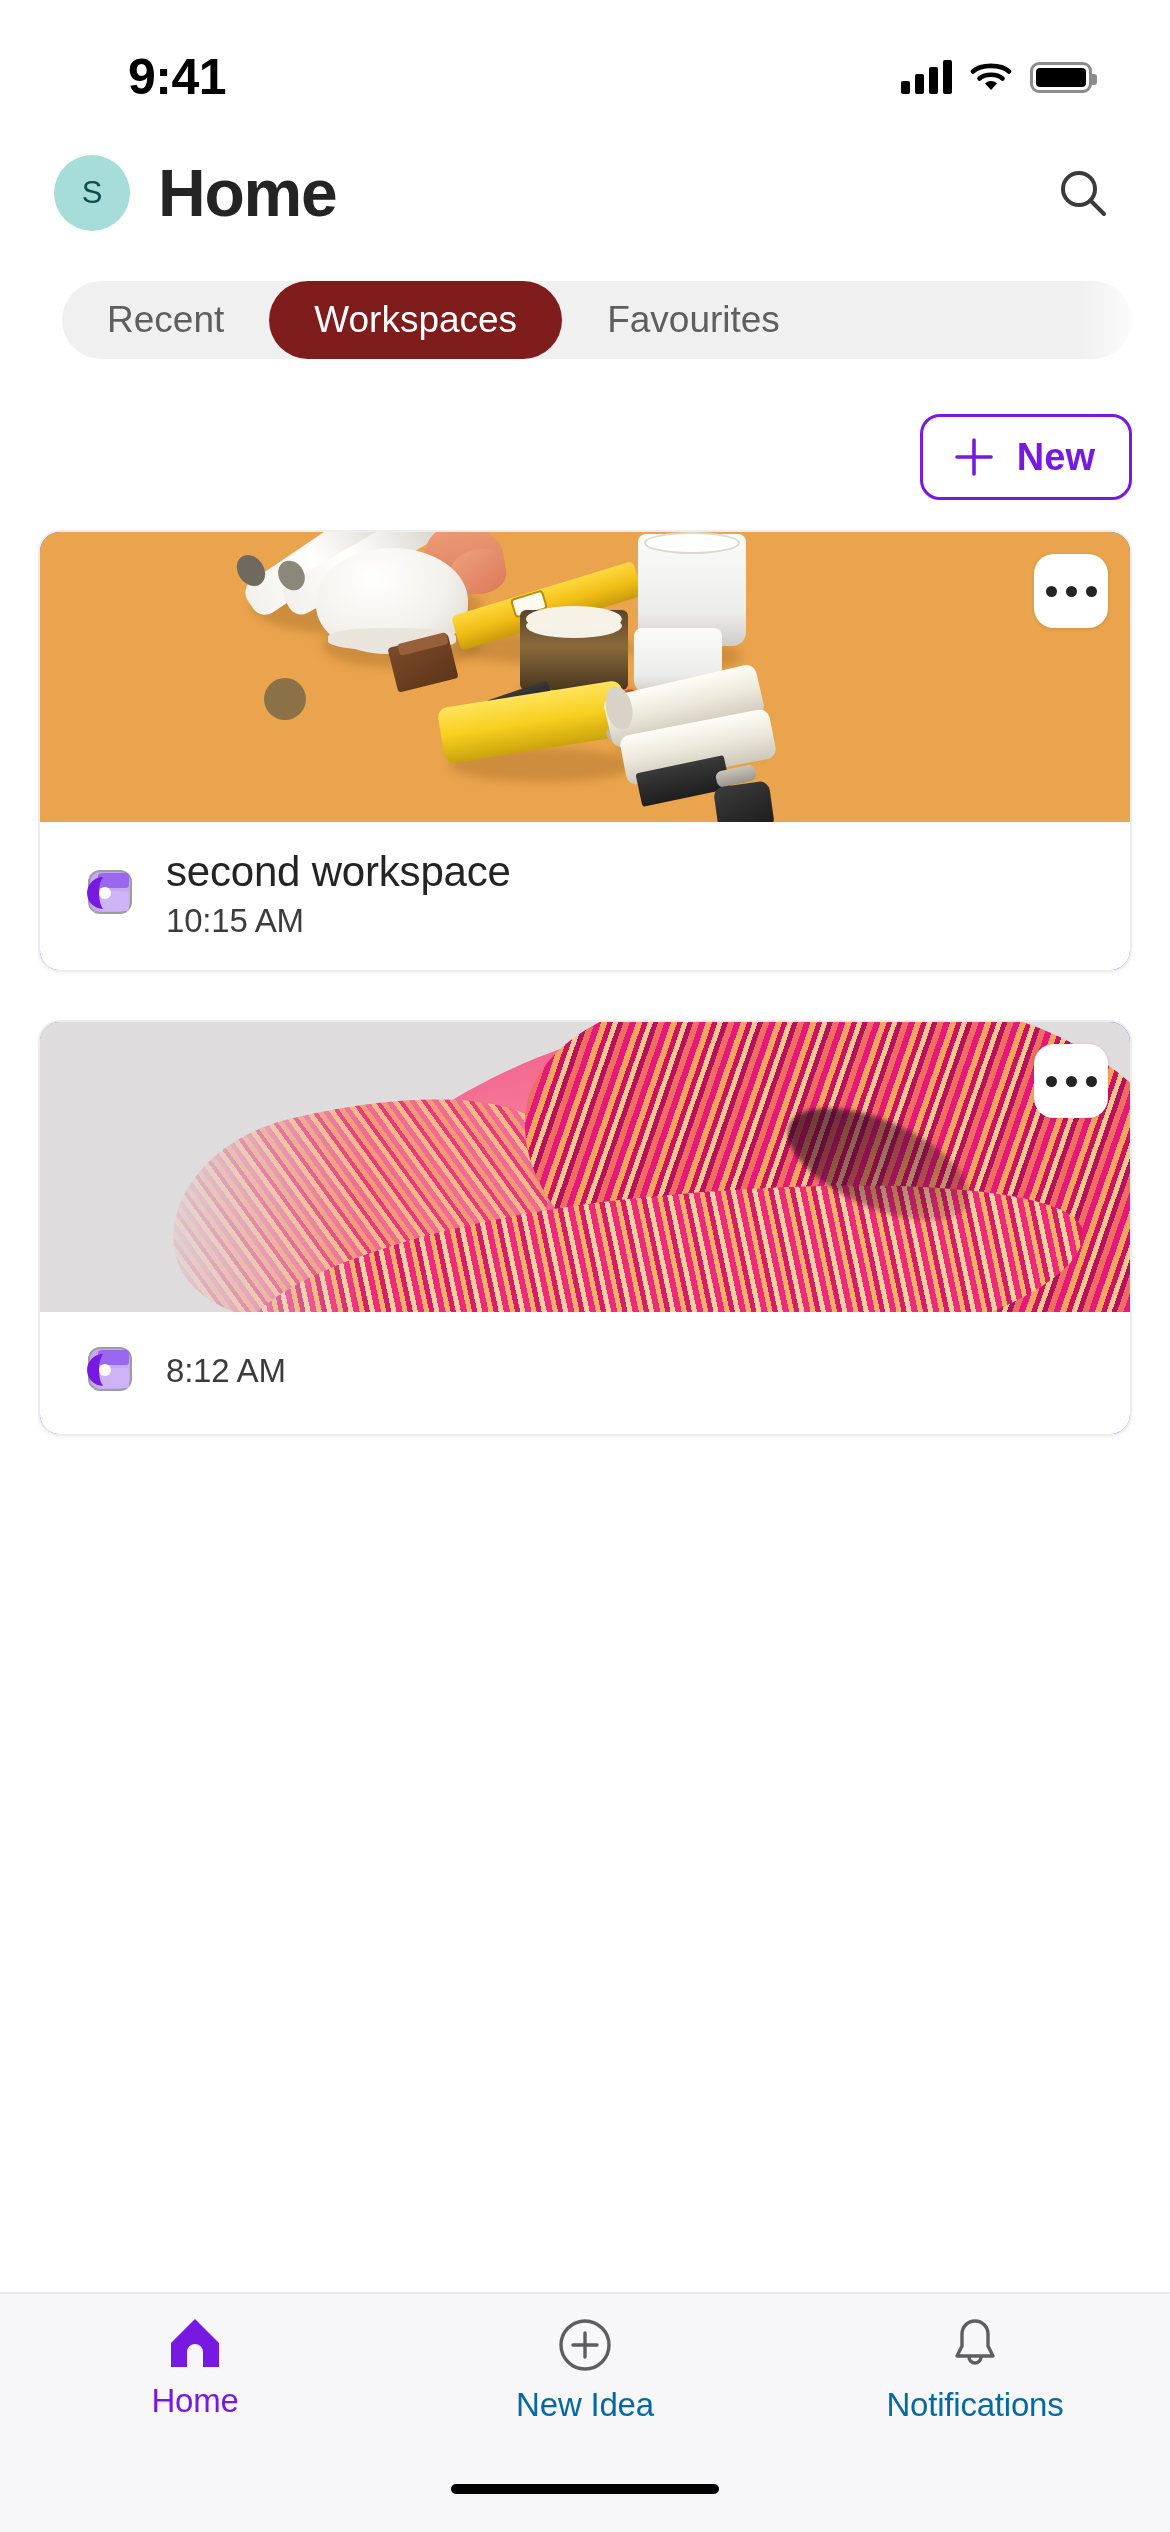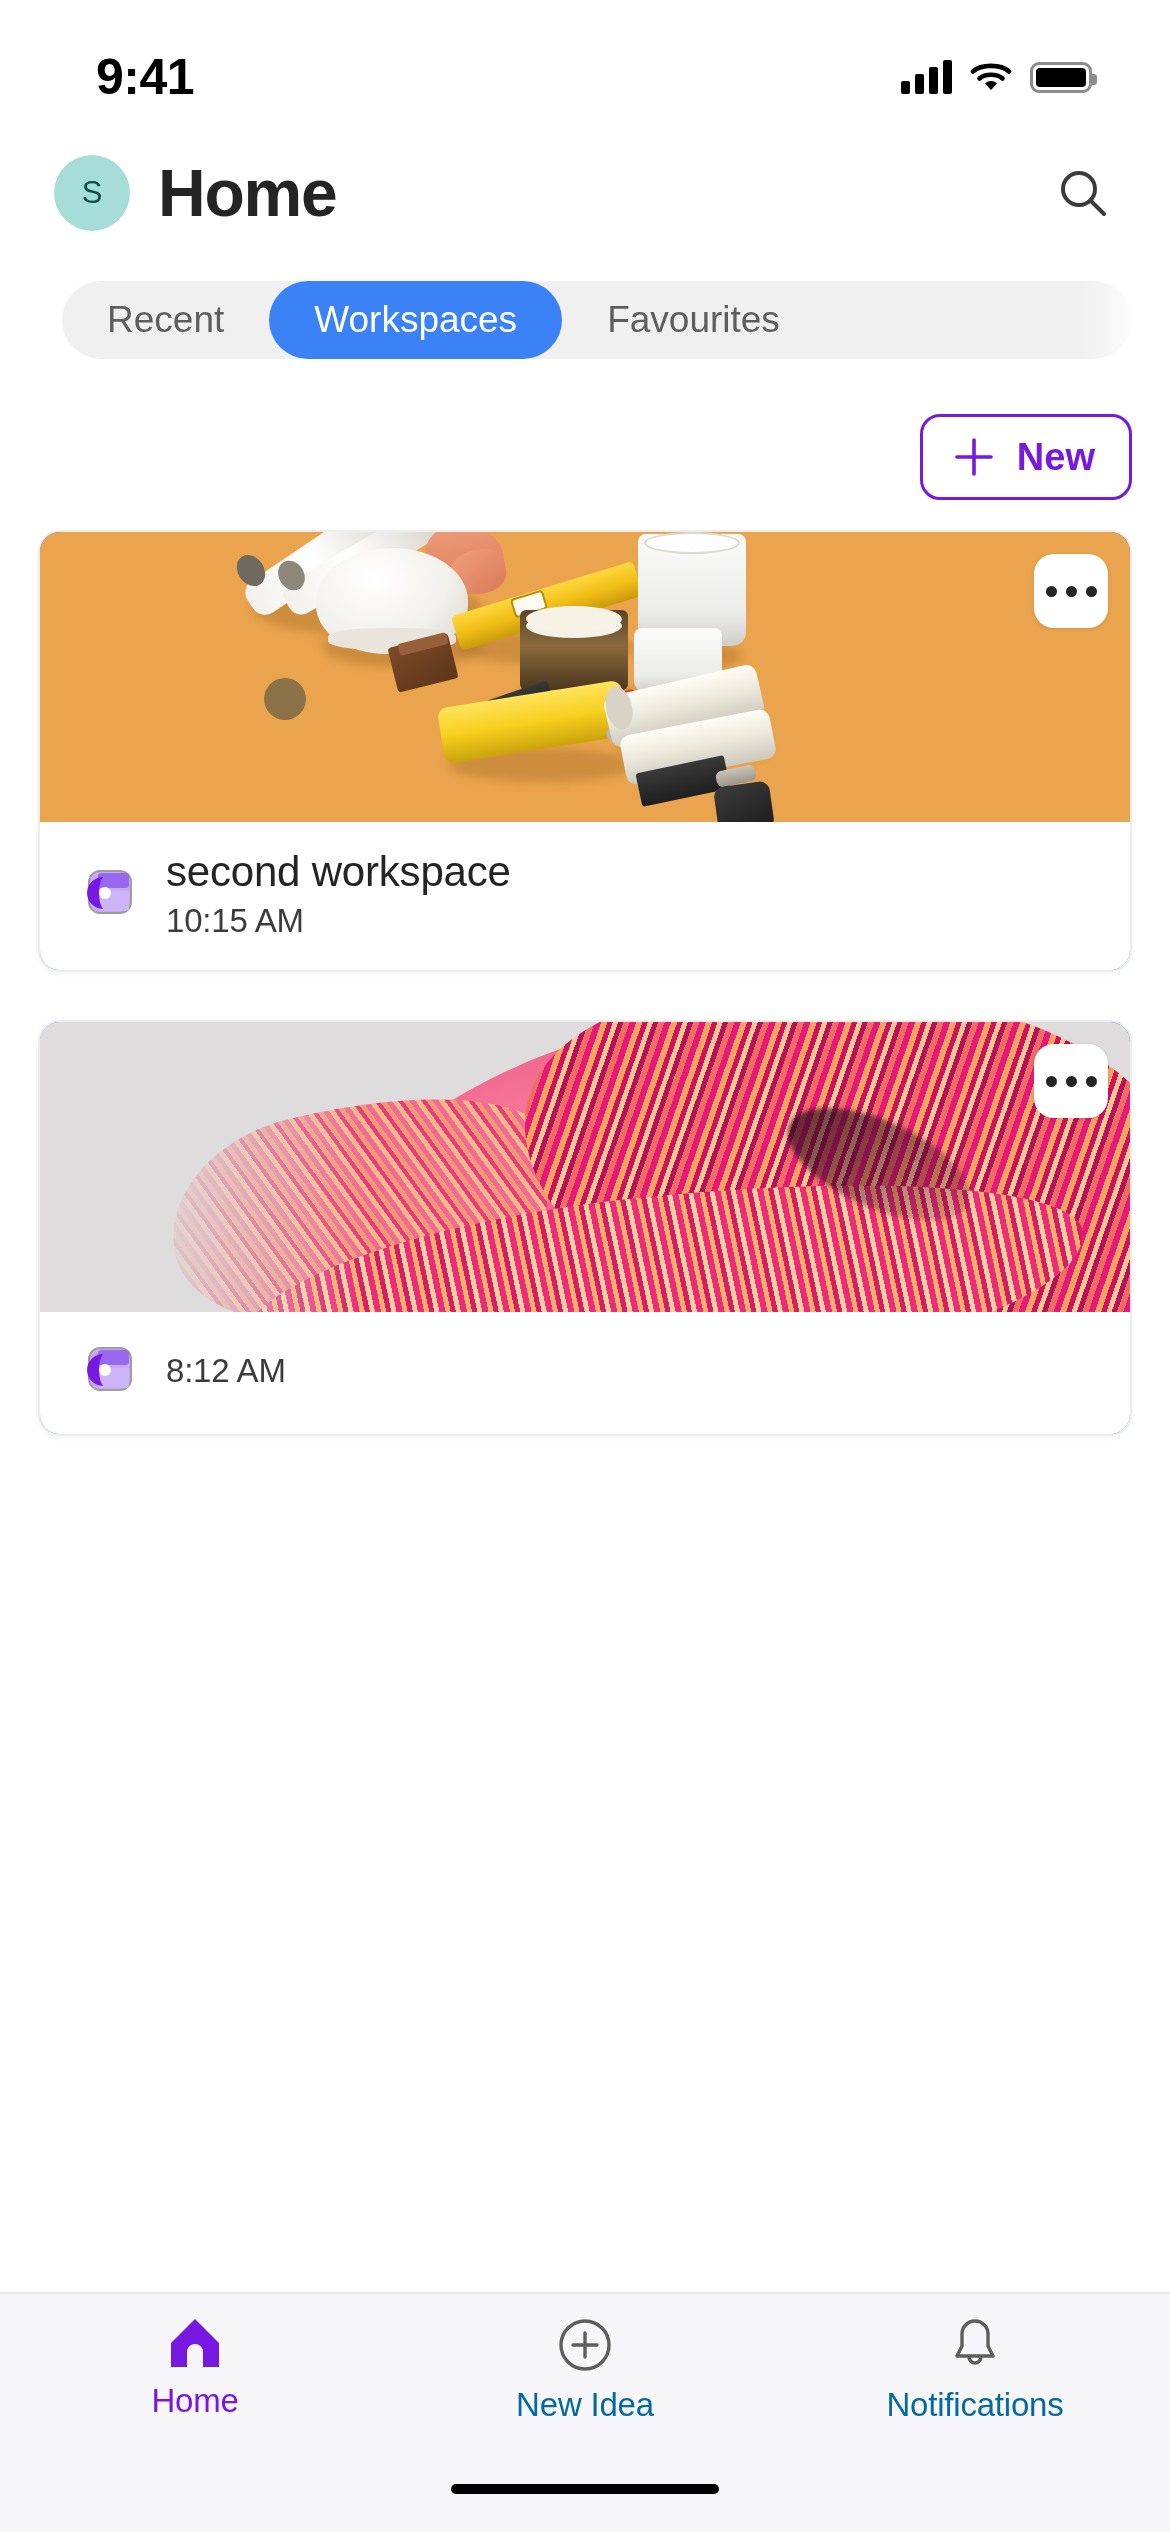--- a/index.html
+++ b/index.html
@@ -28,20 +28,21 @@
     display: flex;
     align-items: center;
     justify-content: space-between;
     padding: 24px 78px 0 96px;
   }
   .status-time {
     font-size: 50px;
     font-weight: 600;
     letter-spacing: -0.5px;
     color: #000000;
+    margin-left: 32px;
   }
   .status-icons {
     display: flex;
     align-items: center;
     gap: 18px;
   }
   .sig-bars { display: flex; align-items: flex-end; gap: 5px; height: 34px; }
   .sig-bars i { display: block; width: 9px; background: #000; border-radius: 2px; }
   .sig-bars i:nth-child(1) { height: 13px; }
   .sig-bars i:nth-child(2) { height: 20px; }
@@ -121,21 +122,21 @@
     padding: 0 45px;
     display: flex;
     align-items: center;
     justify-content: center;
     border-radius: 48px;
     font-size: 37px;
     color: #5e5e5e;
     white-space: nowrap;
   }
   .tab.active {
-    background: #3b82f6;
+    background: #7f1d1d;
     color: #ffffff;
     font-weight: 400;
   }
   .tabstrip-fade {
     position: absolute;
     right: 0; top: 0;
     width: 90px; height: 100%;
     background: linear-gradient(to right, rgba(255,255,255,0) 0%, #ffffff 72%);
     pointer-events: none;
   }

